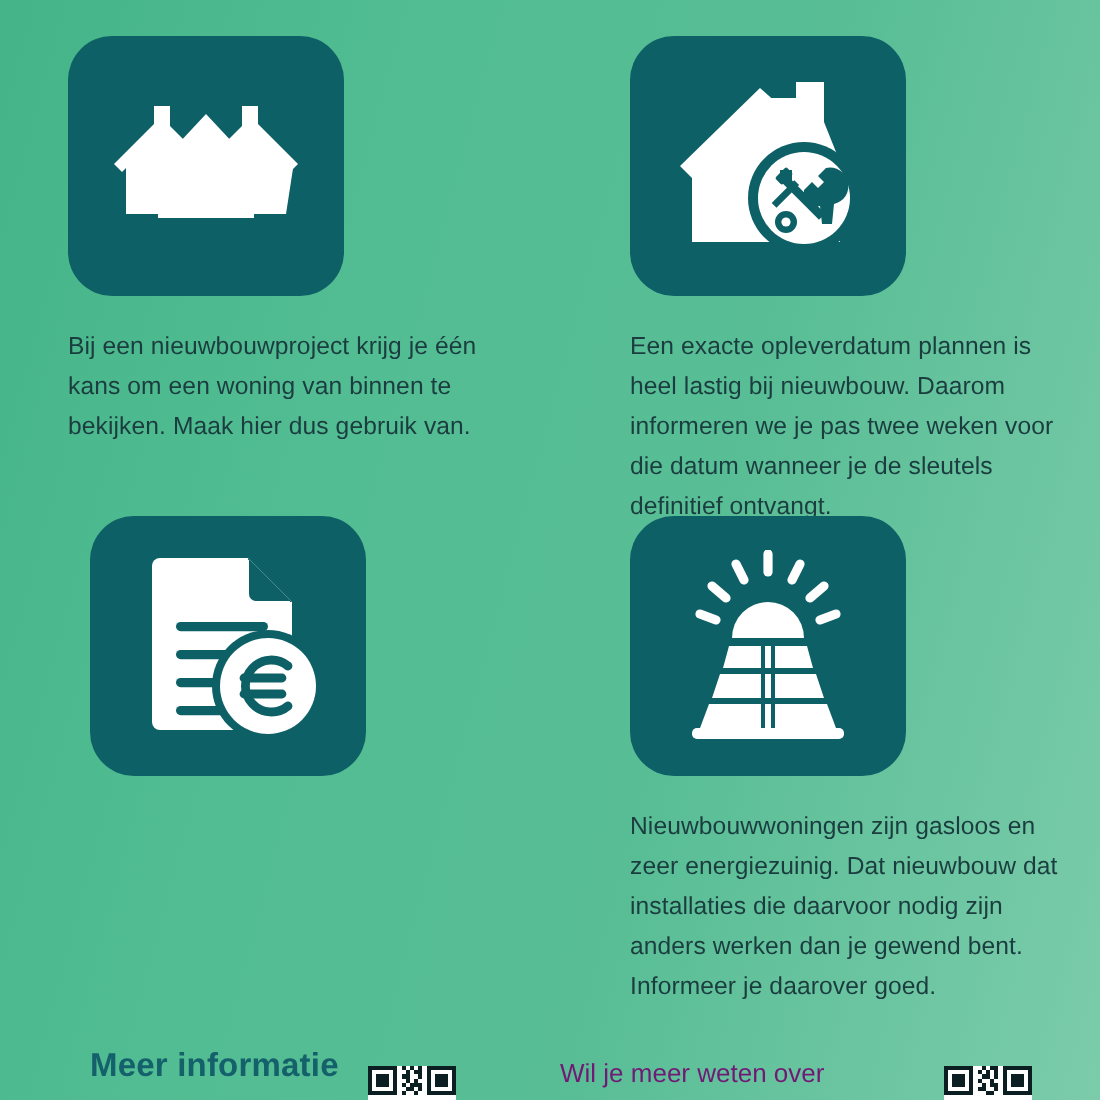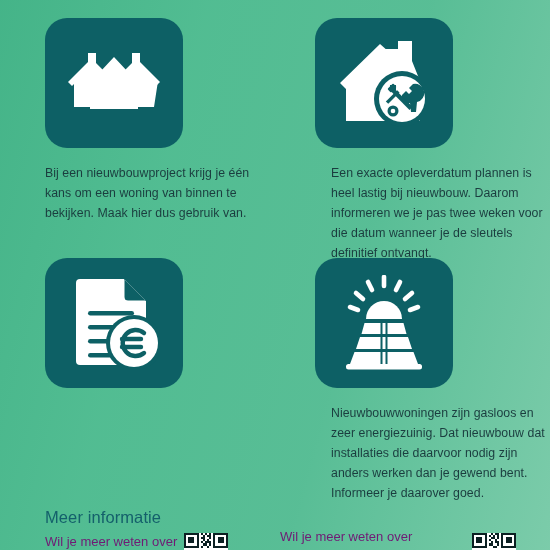--- a/index.html
+++ b/index.html
@@ -45,21 +45,21 @@
     position: absolute;
     left: 0; top: 0;
     width: 550px;
     z-index: 2;
   }
 
   .cell {
     position: absolute;
     width: 245px;
   }
-  .cell.c1 { left: 45px;  top: 18px; }
+  .cell.c1 { left: 34px;  top: 18px; }
   .cell.c2 { left: 315px; top: 18px; }
   .cell.c3 { left: 45px;  top: 258px; }
   .cell.c4 { left: 315px; top: 258px; }
 
   .tile {
     width: 138px;
     height: 130px;
     border-radius: 22px;
     background: #0d6065;
     display: flex;
@@ -71,35 +71,35 @@
   .cell-text {
     margin-top: 16px;
     width: 232px;
     font-size: 12.3px;
     line-height: 1.62;
     color: #1b3d3f;
     letter-spacing: 0.05px;
     white-space: pre-line;
   }
   .cell.c2 .cell-text,
-  .cell.c4 .cell-text { width: 215px; margin-left: 16px; }
+  .cell.c4 .cell-text { width: 215px; }
 
   
   .more {
     position: absolute;
     left: 45px;
     top: 508px;
     z-index: 3;
   }
   .more-title {
     font-size: 16.5px;
-    font-weight: normal;
+    font-weight: bold;
     color: #14606b;
     letter-spacing: 0.1px;
-    margin: 0 0 7px 0;
+    margin: 16px 0 7px 0;
   }
   .more-line {
     font-size: 13px;
     color: #701a75;
     line-height: 1.3;
   }
   .more-col2 {
     position: absolute;
     left: 280px;
     top: 529px;

